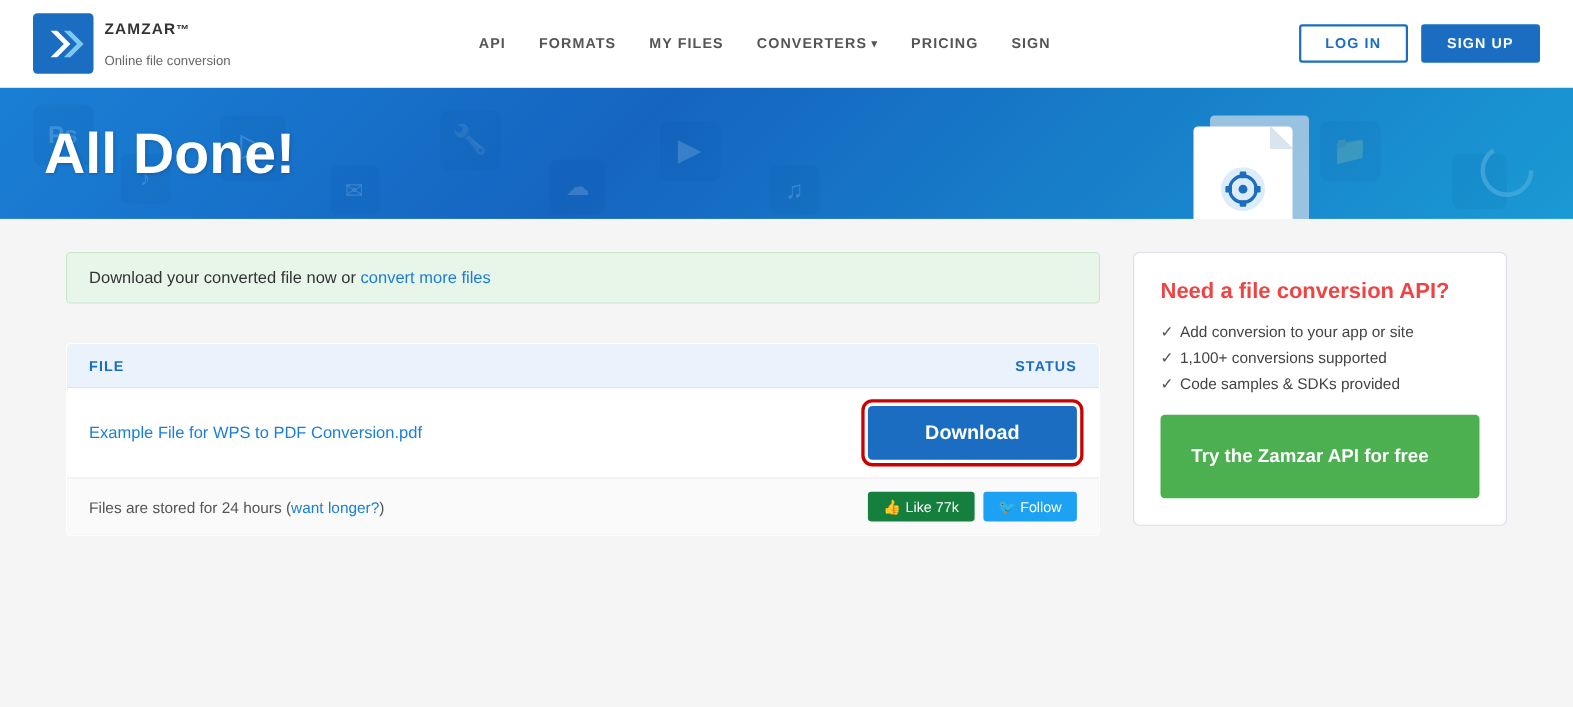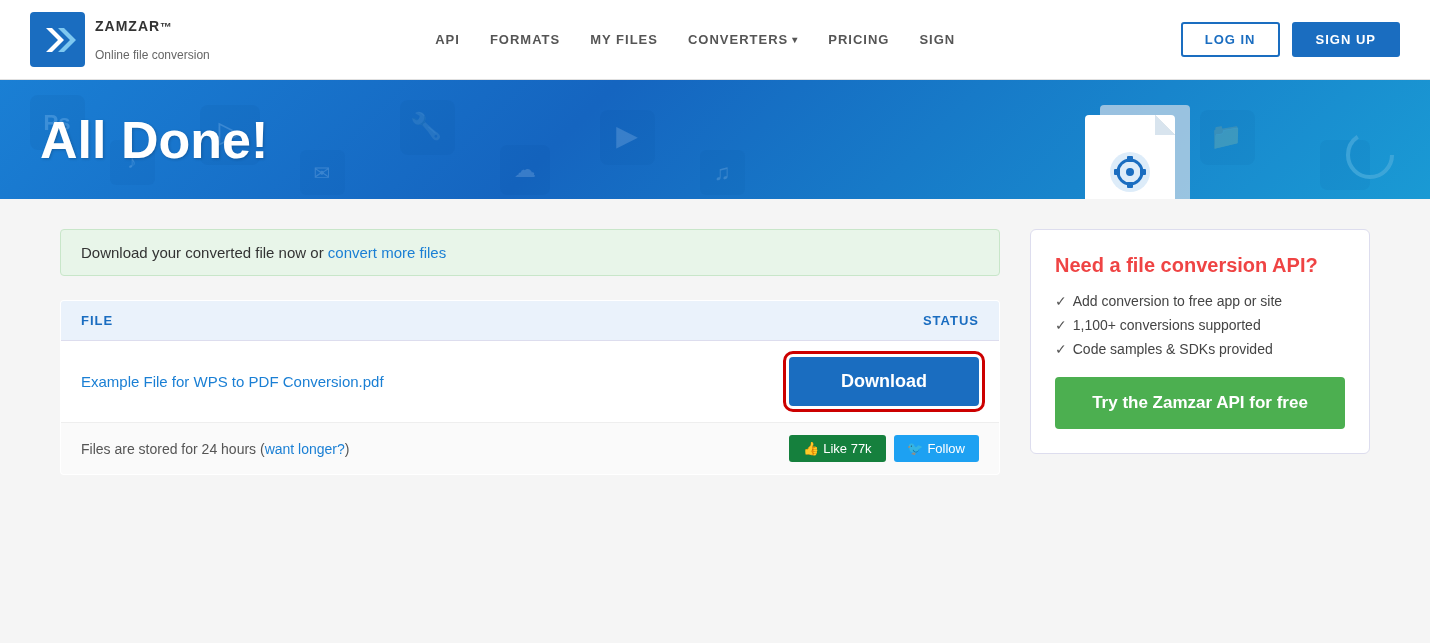--- a/index.html
+++ b/index.html
@@ -126,21 +126,21 @@
       align-items: flex-start;
     }
     .left-panel {
       flex: 1;
     }
     .info-banner {
       background: #e8f5e9;
       border: 1px solid #c8e6c9;
       padding: 14px 20px;
       border-radius: 4px;
-      margin-bottom: 24px;
+      margin-bottom: 36px;
       font-size: 15px;
       color: #333;
     }
     .info-banner a {
       color: #1a7fd4;
       text-decoration: none;
     }
     .file-table {
       background: #fff;
       border: 1px solid #dde;
@@ -272,27 +272,27 @@
       gap: 6px;
     }
     .check-icon {
       color: #555;
       font-size: 14px;
     }
     .btn-try-api {
       background: #4caf50;
       color: #fff;
       border: none;
-      padding: 16px;
+      padding: 28px;
       font-size: 17px;
       font-weight: bold;
       cursor: pointer;
       border-radius: 4px;
       width: 100%;
-      text-align: center;
+      text-align: left;
     }
 
     
     .chevron { font-size: 10px; }
   </style>
 </head>
 <body>
 
 <header class="header">
   <div class="logo-area">
@@ -412,21 +412,21 @@
         </tr>
       </tfoot>
     </table>
   </div>
 
   <div class="right-panel">
     <div class="api-title">Need a file conversion API?</div>
     <ul class="api-features">
       <li>
         <span class="check-icon">✓</span>
-        <span>Add conversion to free app or site</span>
+        <span>Add conversion to your app or site</span>
       </li>
       <li>
         <span class="check-icon">✓</span>
         <span>1,100+ conversions supported</span>
       </li>
       <li>
         <span class="check-icon">✓</span>
         <span>Code samples &amp; SDKs provided</span>
       </li>
     </ul>

